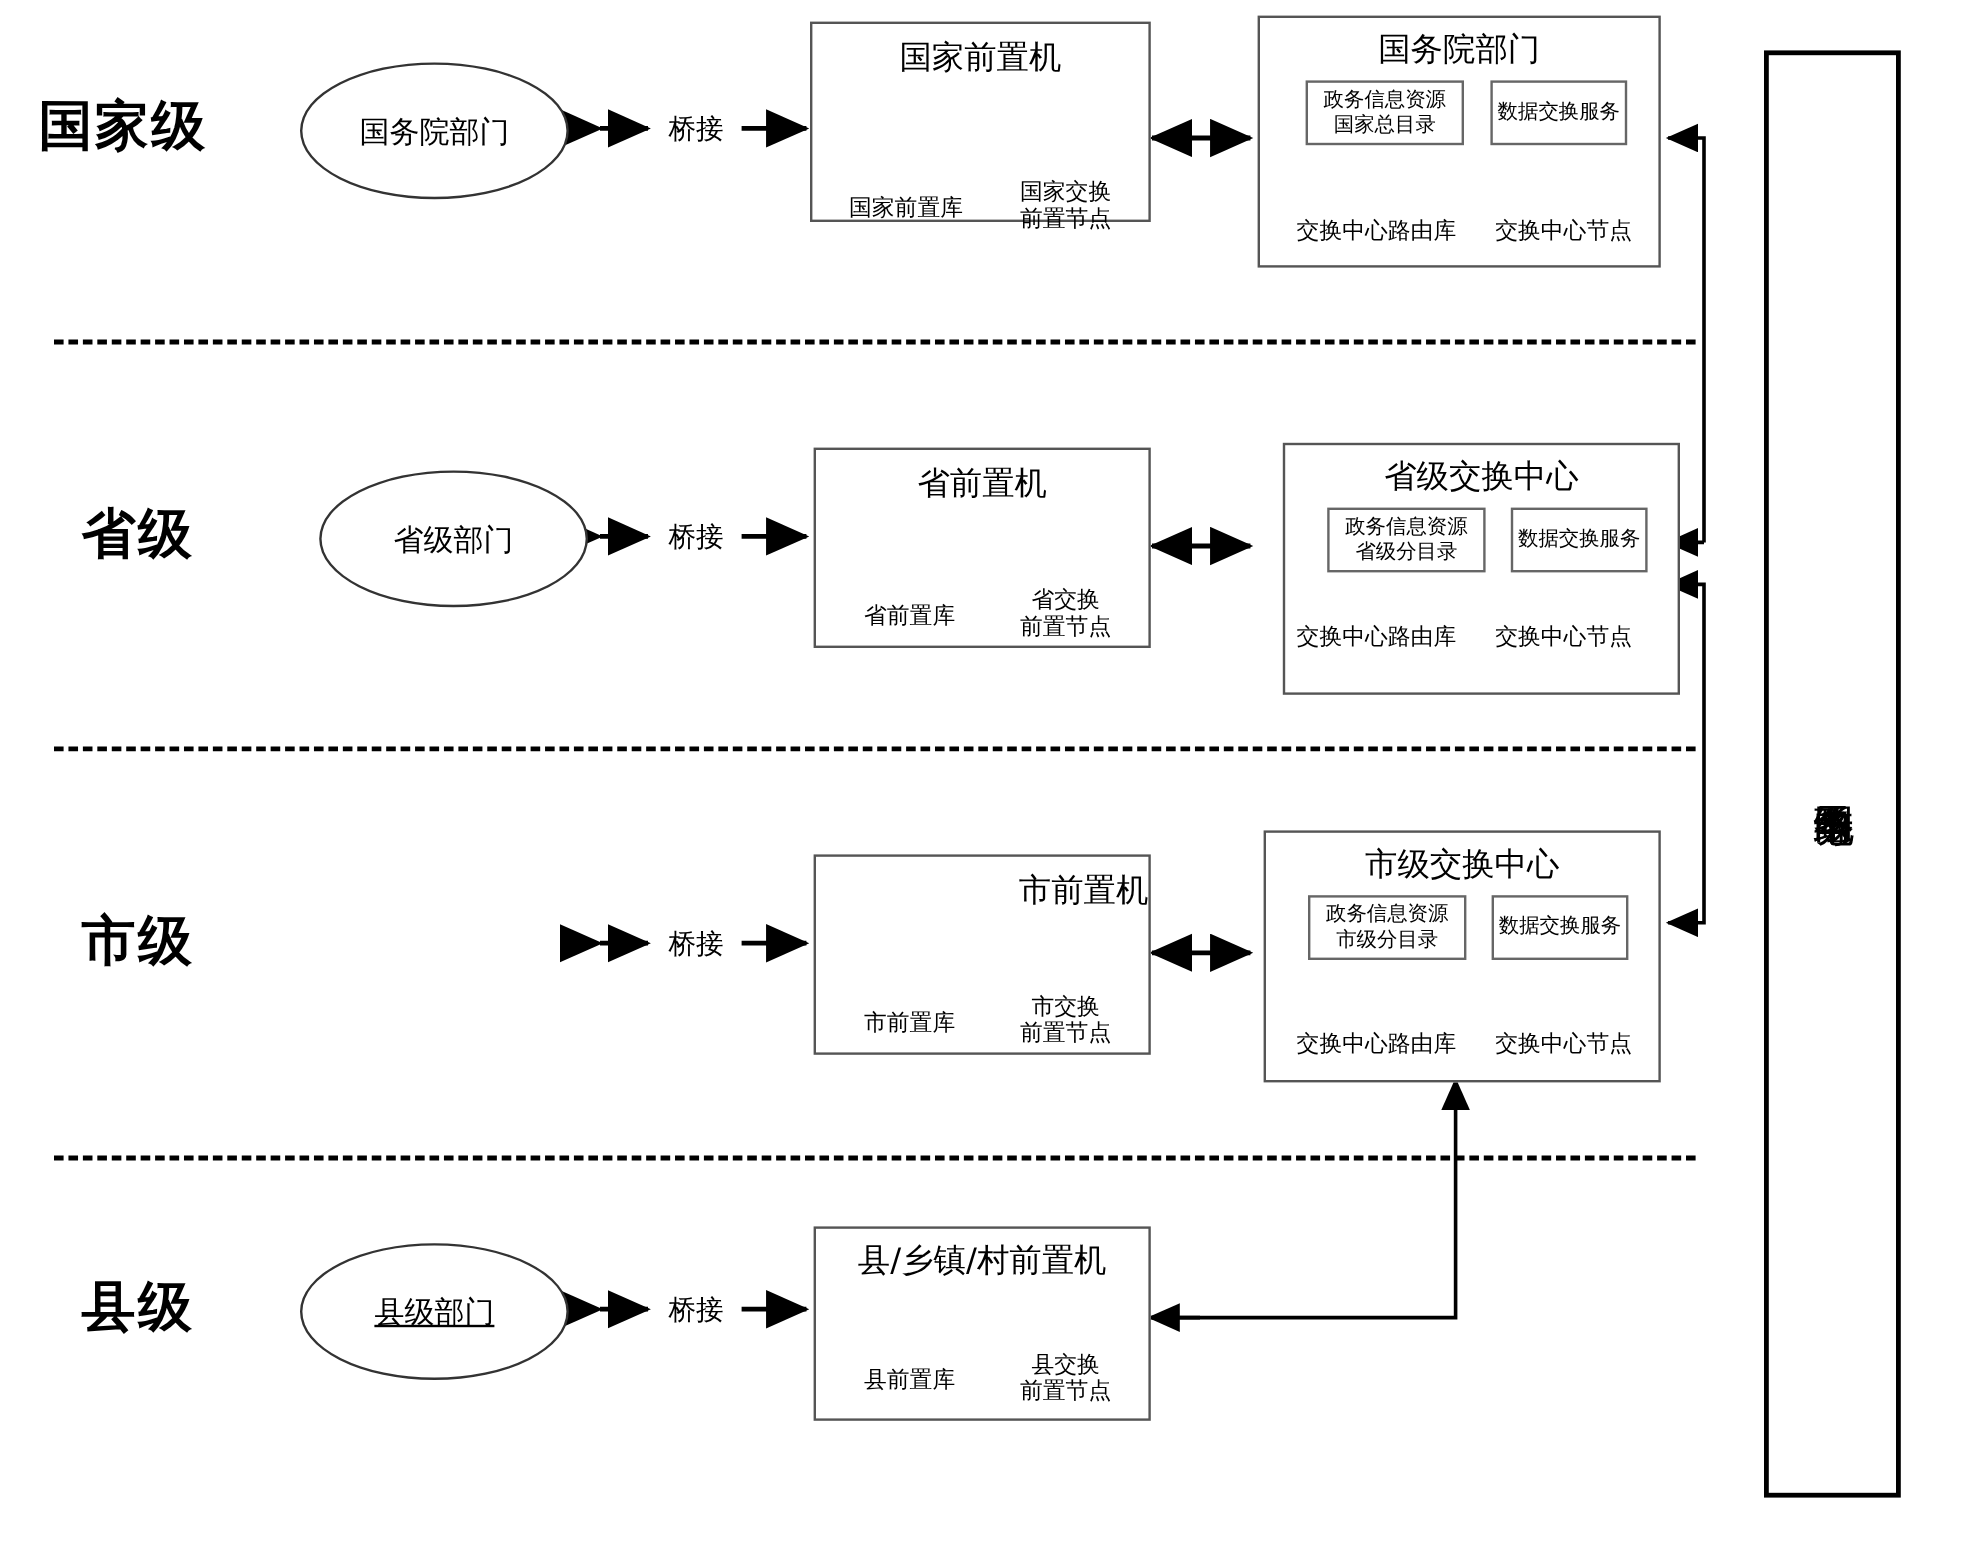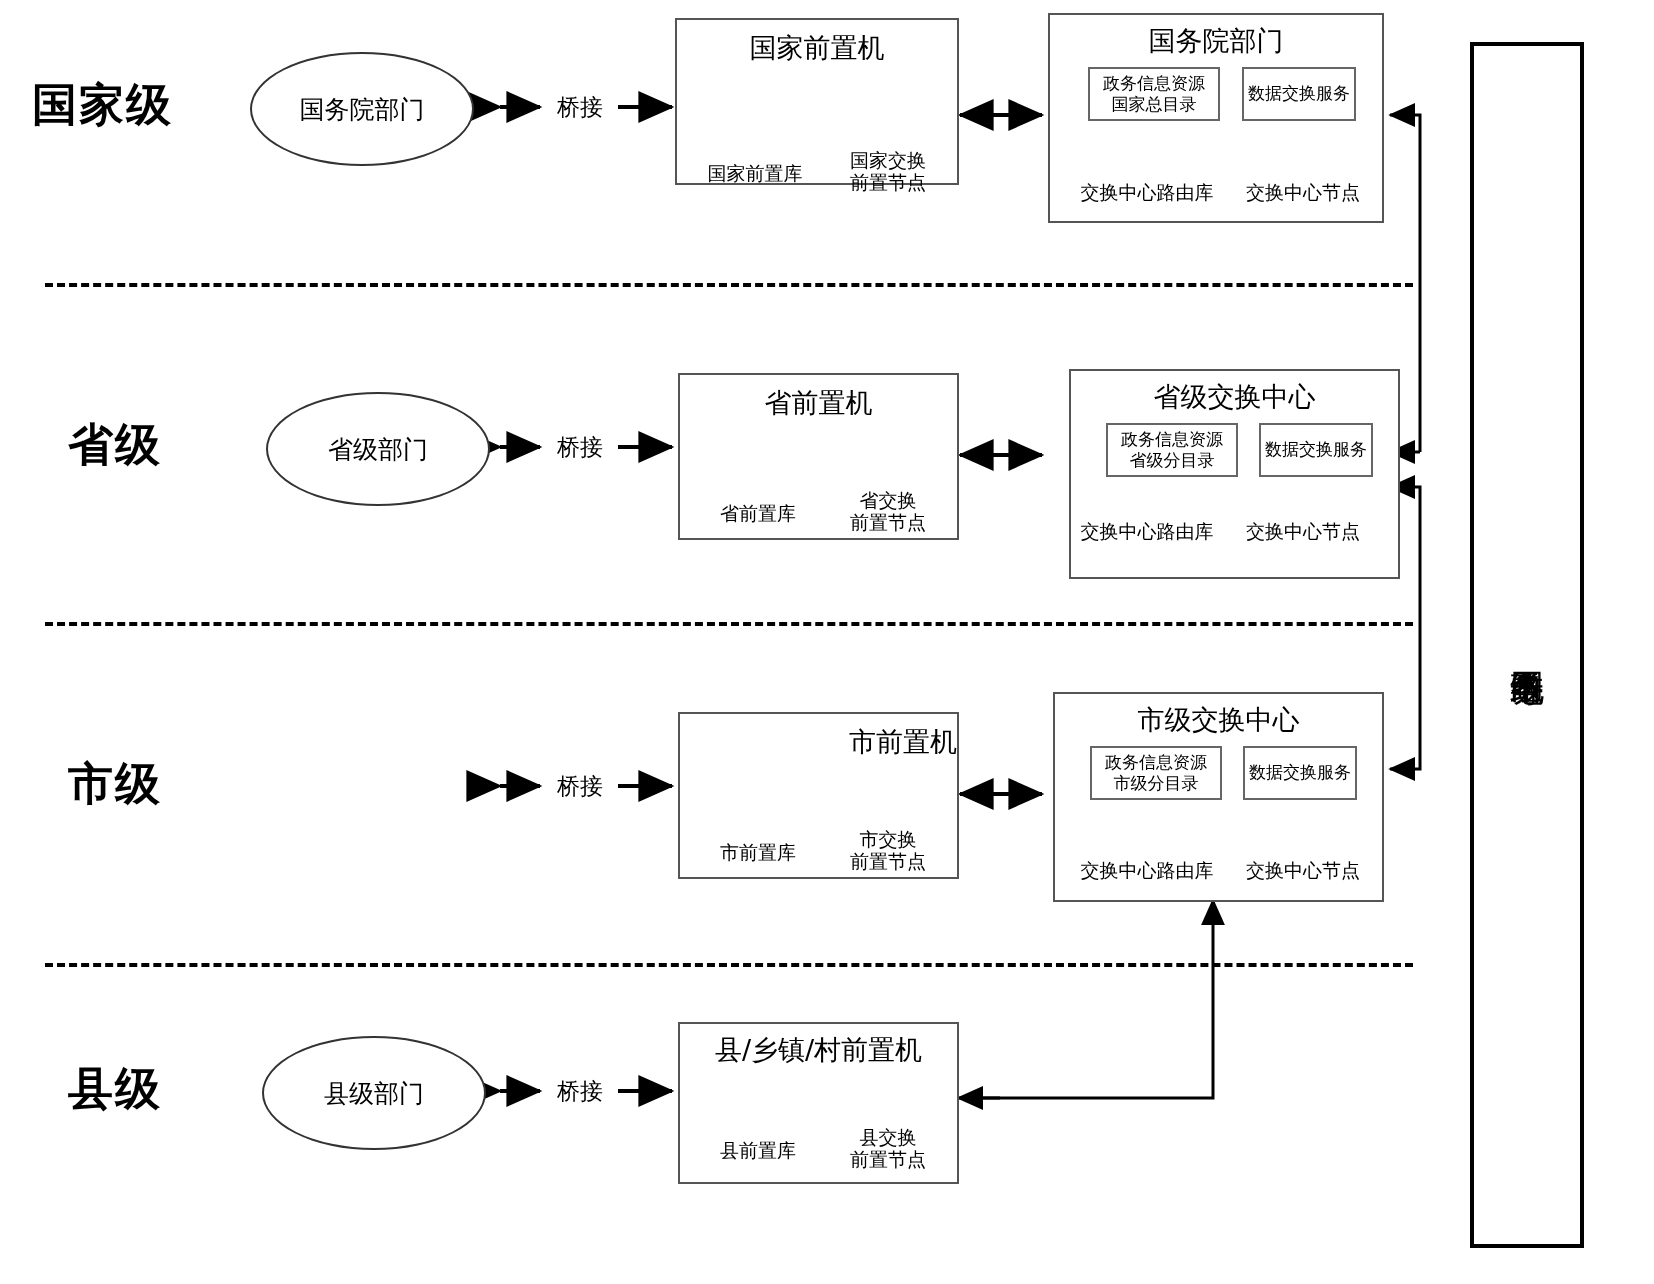--- a/index.html
+++ b/index.html
@@ -261,21 +261,21 @@
     </div>
     <div class="small-box" style="left:188px;top:52px;width:110px;height:50px;">
       <span>数据交换服务</span>
     </div>
   </div>
   <div class="caption" style="left:1062px;top:860px;width:170px;">交换中心路由库</div>
   <div class="caption" style="left:1228px;top:860px;width:150px;">交换中心节点</div>
 
   <div class="abs level-label" style="left:68px;top:1066px;">县级</div>
 
-  <div class="abs ellipse" style="left:262px;top:1036px;width:220px;height:110px;">
+  <div class="abs ellipse" style="left:250px;top:1036px;width:220px;height:110px;text-decoration:underline;">
     <span>县级部门</span>
   </div>
 
   <div class="bridge-label" style="left:545px;top:1076px;width:70px;">桥接</div>
 
   <div class="abs rect" style="left:678px;top:1022px;width:277px;height:158px;">
     <div class="rect-title" style="top:8px;">县/乡镇/村前置机</div>
   </div>
   <div class="caption" style="left:698px;top:1140px;width:120px;">县前置库</div>
   <div class="caption" style="left:828px;top:1127px;width:120px;">

